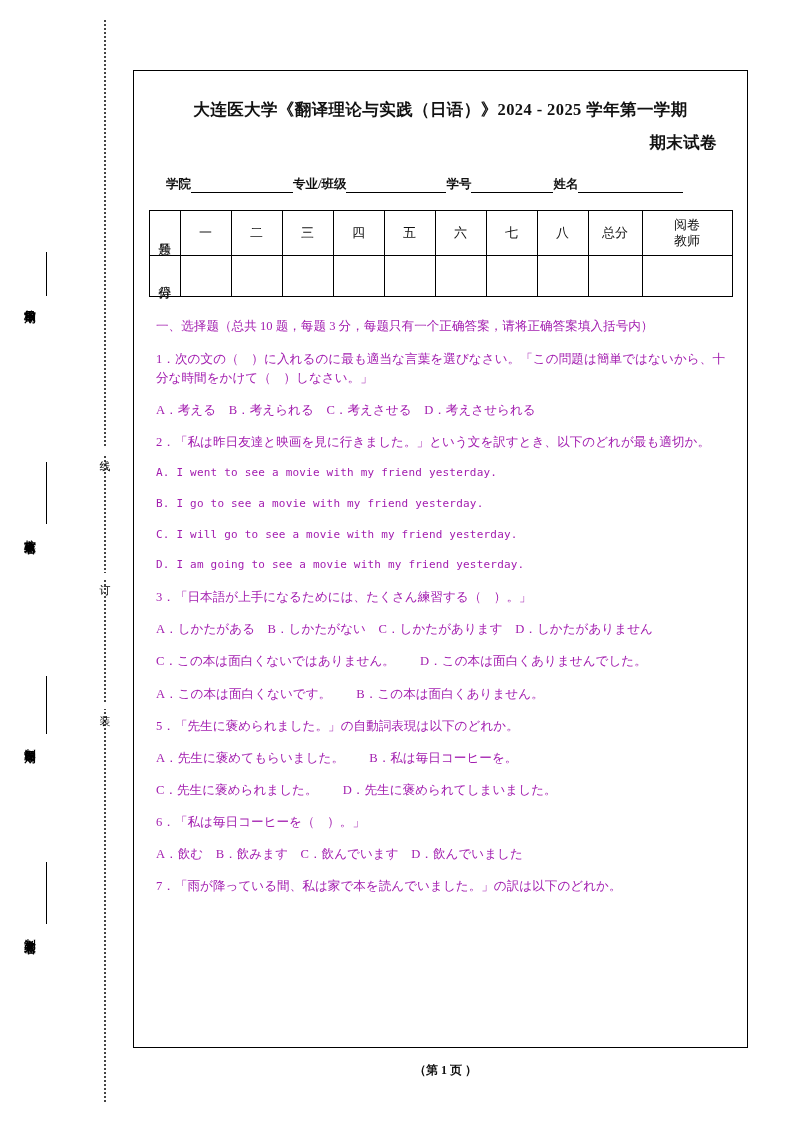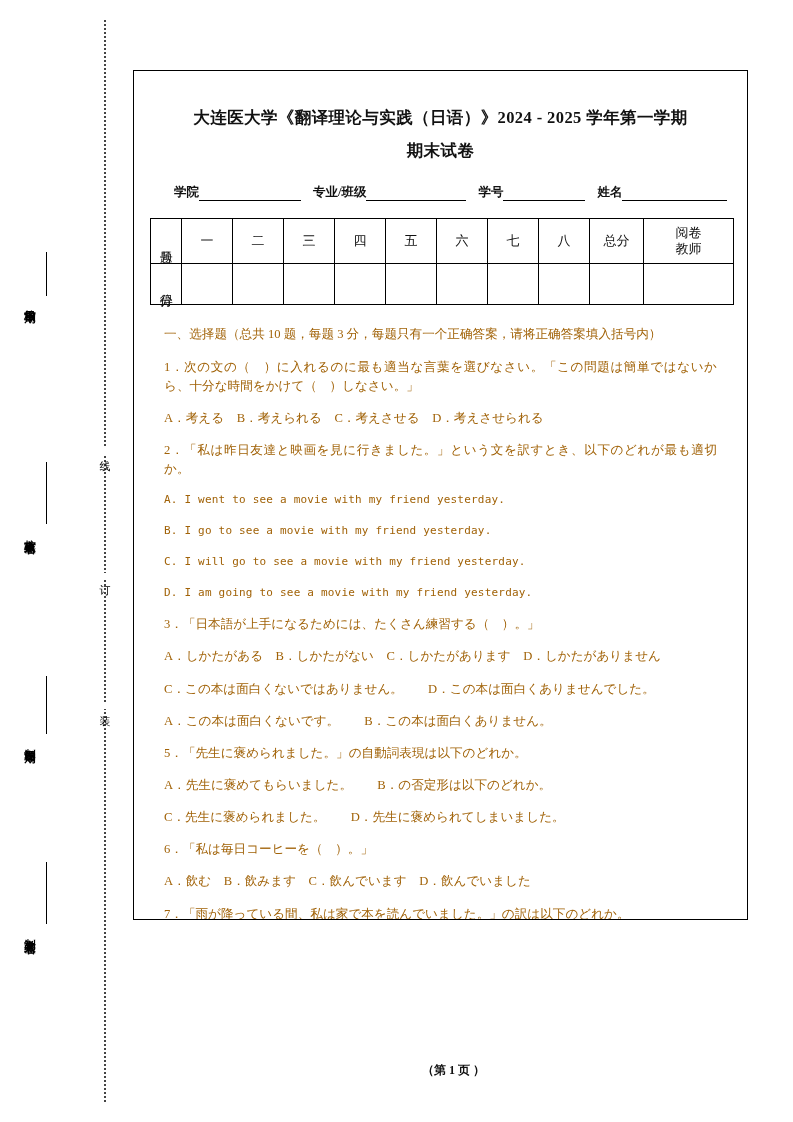--- a/index.html
+++ b/index.html
@@ -63,24 +63,24 @@
     padding: 3px 0;
     color: #000;
   }
 
   
   .frame {
     position: absolute;
     left: 133px;
     top: 70px;
     width: 615px;
-    height: 850px;
+    height: 978px;
     border: 1.2px solid #000;
     box-sizing: border-box;
-    padding: 16px;
+    padding: 8px;
     overflow: hidden;
   }
 
   .title-block {
     text-align: center;
     padding: 18px 22px 0 22px;
   }
   .title-line {
     font-family: "Liberation Serif", "DejaVu Serif", serif;
     font-size: 16.5px;
@@ -88,31 +88,31 @@
     letter-spacing: 0.4px;
     line-height: 1.55;
     white-space: nowrap;
   }
   .title-line2 {
     font-family: Liberation Mono, monospace;
     font-size: 16.5px;
     font-weight: bold;
     letter-spacing: 0.4px;
     margin-top: 9px;
+    text-align: right;
   }
 
   
   .info-row {
     display: flex;
     align-items: flex-end;
     margin: 22px 24px 0 24px;
     font-size: 12.5px;
     font-weight: bold;
     font-family: "Liberation Serif", "DejaVu Serif", serif;
-    gap: 12px;
   }
   .info-item { display: flex; align-items: flex-end; }
   .info-label { white-space: nowrap; }
   .info-blank {
     border-bottom: 1px solid #000;
     height: 13px;
   }
   .b1 { width: 102px; }
   .b2 { width: 100px; }
   .b3 { width: 82px; }
@@ -146,21 +146,21 @@
     justify-content: space-between;
     line-height: 1.18;
   }
 
   
   .content {
     margin: 20px 14px 0 14px;
     font-family: "Liberation Serif", "DejaVu Serif", serif;
     font-size: 12.6px;
     line-height: 1.52;
-    color: #a16207;
+    color: #a21caf;
   }
   .sec-head {
     margin-bottom: 14px;
     text-align: justify;
   }
   .q {
     margin-bottom: 13px;
     text-align: justify;
   }
   .opts-cjk {
@@ -171,21 +171,21 @@
     margin-bottom: 14px;
     font-family: "DejaVu Sans Mono", "Liberation Mono", monospace;
     font-size: 11px;
     letter-spacing: 0.2px;
     white-space: nowrap;
   }
 
   
   .footer {
     position: absolute;
-    left: 146px;
+    left: 138px;
     top: 1062px;
     width: 615px;
     text-align: center;
     font-family: "Liberation Serif", "DejaVu Serif", serif;
     font-size: 12px;
     font-weight: bold;
   }
 </style>
 </head>
 <body>
@@ -292,21 +292,21 @@
     <div class="opt-en">C. I will go to see a movie with my friend yesterday.</div>
     <div class="opt-en">D. I am going to see a movie with my friend yesterday.</div>
 
     <div class="q">3．「日本語が上手になるためには、たくさん練習する（　）。」</div>
     <div class="opts-cjk">A．しかたがある　B．しかたがない　C．しかたがあります　D．しかたがありません</div>
 
     <div class="opts-cjk">C．この本は面白くないではありません。　　D．この本は面白くありませんでした。</div>
     <div class="opts-cjk">A．この本は面白くないです。　　B．この本は面白くありません。</div>
 
     <div class="q">5．「先生に褒められました。」の自動詞表現は以下のどれか。</div>
-    <div class="opts-cjk">A．先生に褒めてもらいました。　　B．の否定形は以下のどれか。</div>
+    <div class="opts-cjk">A．先生に褒めてもらいました。　　B．私は毎日コーヒーを。</div>
     <div class="opts-cjk">C．先生に褒められました。　　D．先生に褒められてしまいました。</div>
 
     <div class="q">6．「私は毎日コーヒーを（　）。」</div>
     <div class="opts-cjk">A．飲む　B．飲みます　C．飲んでいます　D．飲んでいました</div>
 
     <div class="q">7．「雨が降っている間、私は家で本を読んでいました。」の訳は以下のどれか。</div>
 
   </div>
 </div>
 

